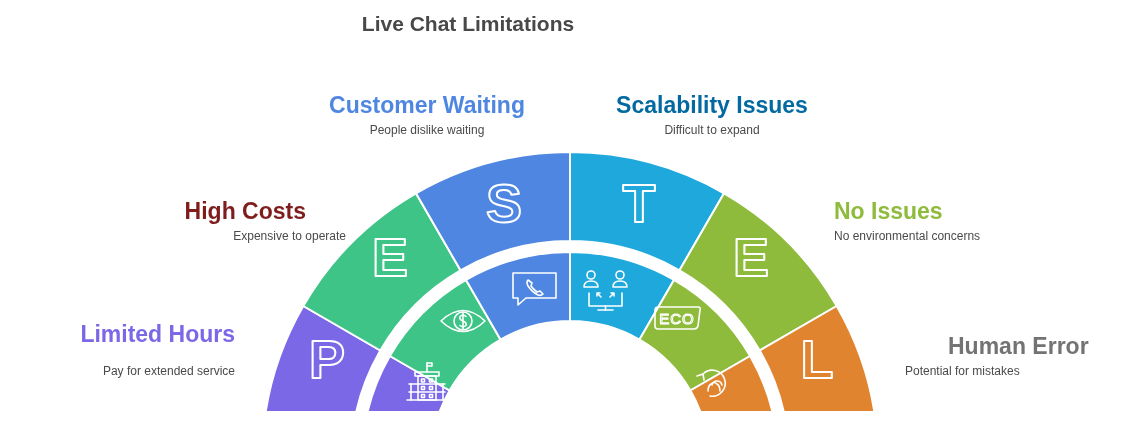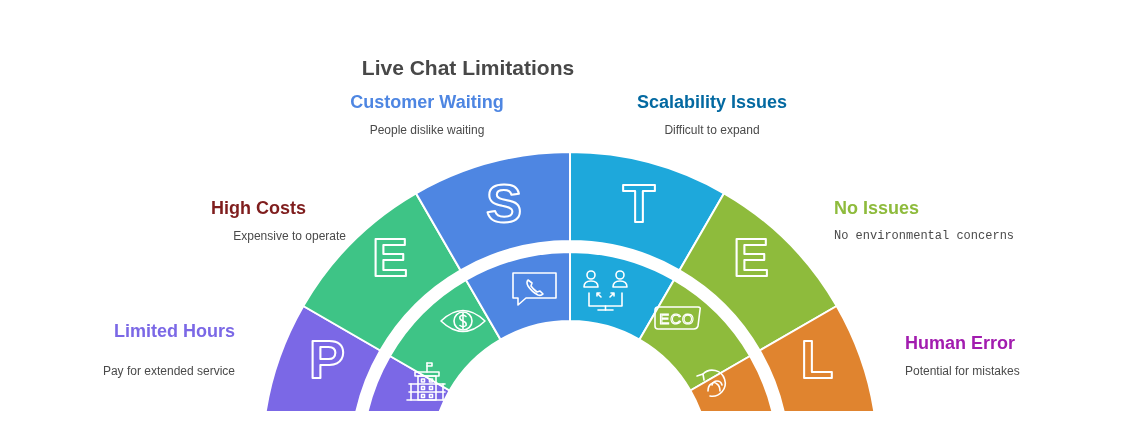--- a/index.html
+++ b/index.html
@@ -1,20 +1,20 @@
 <!DOCTYPE html>
 <html><head>
 <meta charset="utf-8">
 <style>
   html, body { margin: 0; padding: 0; background: #ffffff; }
   body { width: 1140px; height: 440px; position: relative; overflow: hidden;
          font-family: "Liberation Sans", "DejaVu Sans", sans-serif; }
   .title { position: absolute; left: 0; width: 936px; top: 12px; text-align: center;
-           font-size: 21px; font-weight: bold; color: #484848; margin-top: 44px; }
-  .label { position: absolute; font-size: 18px; font-weight: bold; white-space: nowrap; }
+           font-size: 21px; font-weight: bold; color: #484848; }
+  .label { position: absolute; font-size: 23px; font-weight: bold; white-space: nowrap; }
   .desc  { position: absolute; font-size: 12px; color: #4a4a4a; white-space: nowrap; }
   .r { text-align: right; }
   .c { text-align: center; }
   svg.diagram { position: absolute; left: 0; top: 0; }
 </style>
 </head>
 <body>
 
 <div class="title">Live Chat Limitations</div>
 
@@ -24,23 +24,23 @@
 <div class="label r" style="right:834px; top:198px; color:#7f1d1d;">High Costs</div>
 <div class="desc r" style="right:794px; top:229px;">Expensive to operate</div>
 
 <div class="label c" style="left:327px; width:200px; top:92px; color:#4E86E2;">Customer Waiting</div>
 <div class="desc c" style="left:327px; width:200px; top:123px;">People dislike waiting</div>
 
 <div class="label c" style="left:612px; width:200px; top:92px; color:#0369a1;">Scalability Issues</div>
 <div class="desc c" style="left:612px; width:200px; top:123px;">Difficult to expand</div>
 
 <div class="label" style="left:834px; top:198px; color:#8EBB3C;">No Issues</div>
-<div class="desc" style="left:834px; top:229px;font-family:Liberation Mono, monospace;">No environmental concerns</div>
+<div class="desc" style="left:834px; top:229px;">No environmental concerns</div>
 
-<div class="label" style="left:905px; top:333px; color:#a21caf;">Human Error</div>
+<div class="label" style="left:948px; top:333px; color:#737373;">Human Error</div>
 <div class="desc" style="left:905px; top:364px;">Potential for mistakes</div>
 
 <svg class="diagram" width="1140" height="440" viewBox="0 0 1140 440">
   <defs>
     <clipPath id="clipBottom">
         <rect x="0" y="0" width="1140" height="411"></rect>
       </clipPath>
   </defs>
   <g clip-path="url(#clipBottom)">
 

